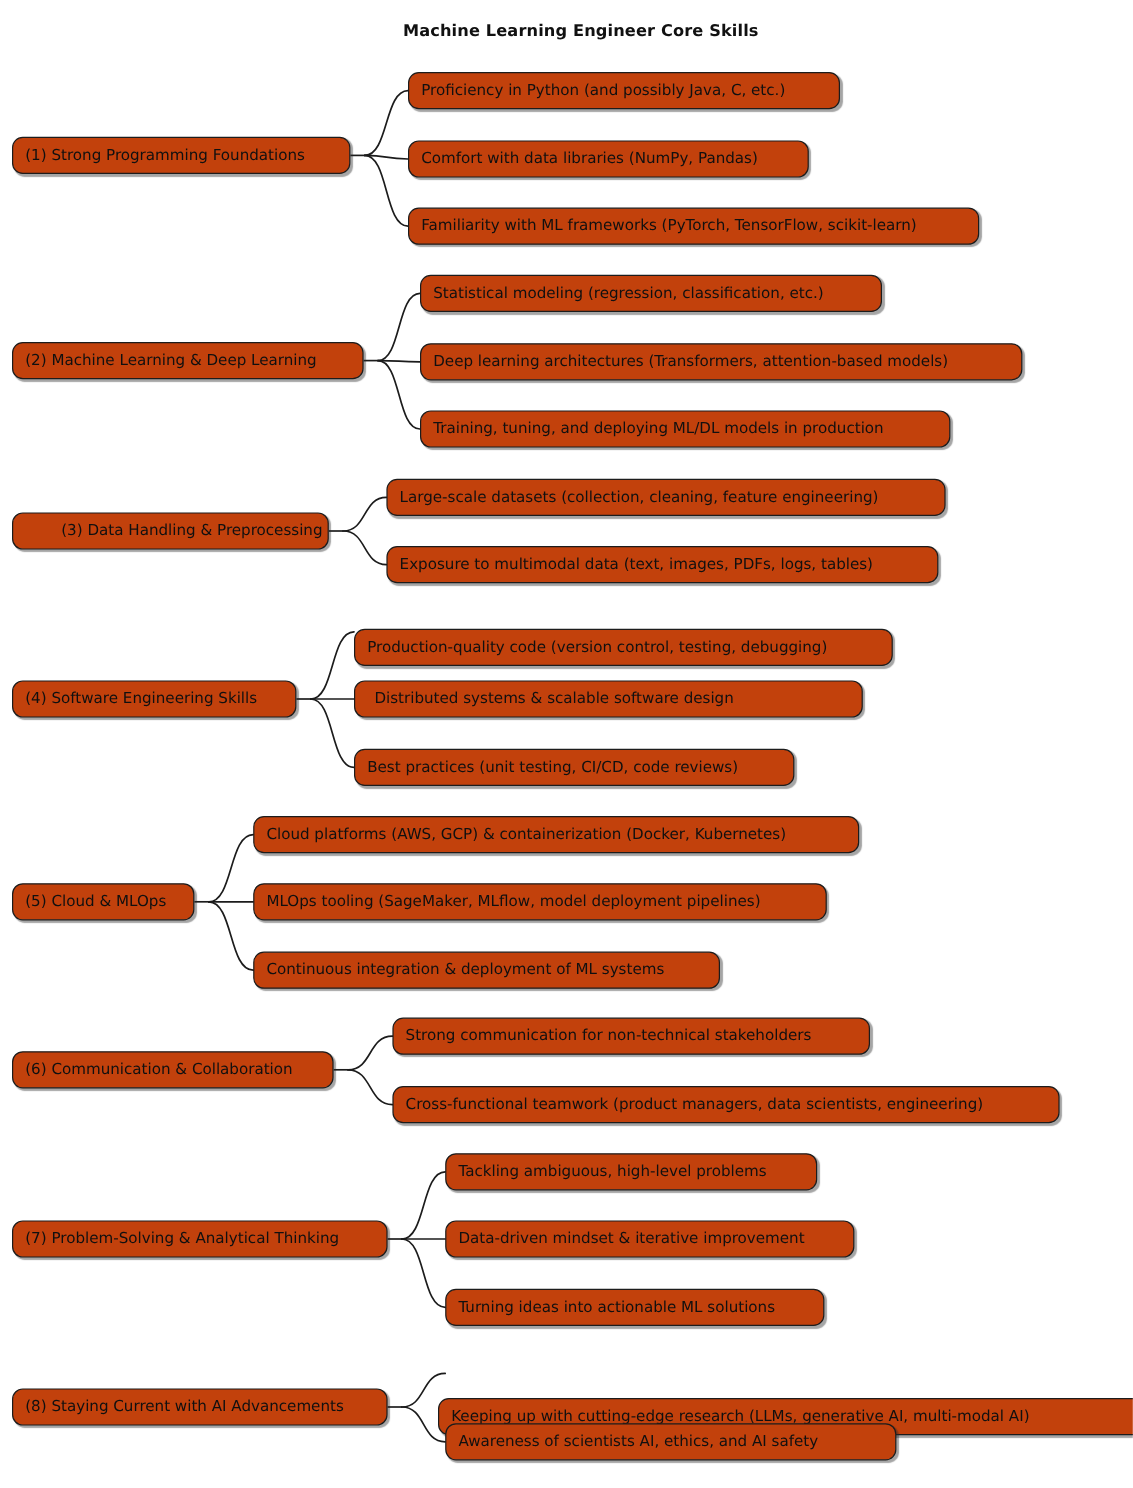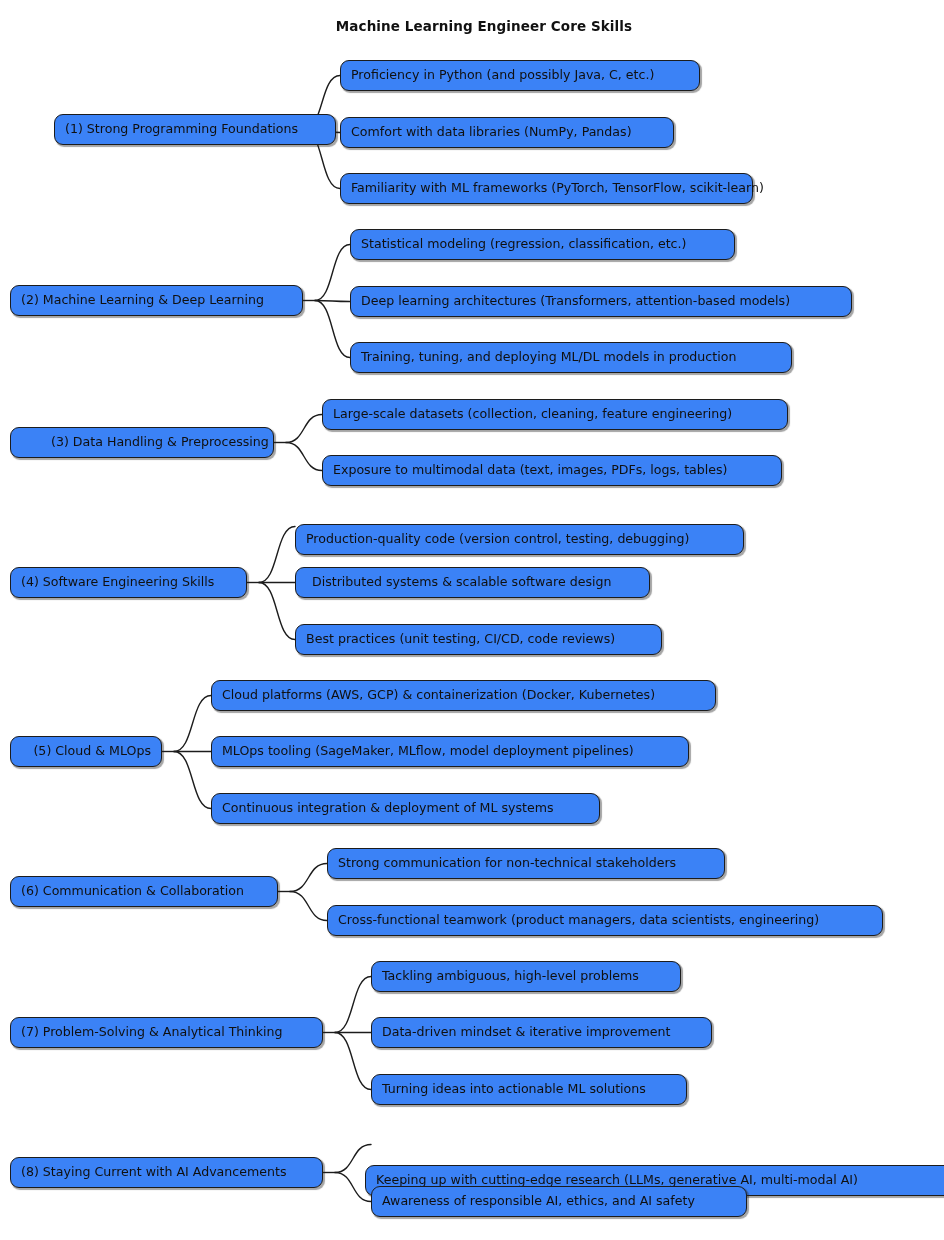--- a/index.html
+++ b/index.html
@@ -18,21 +18,21 @@
     letter-spacing:.1px;
     padding-left:12px;
   }
 
   #edges{position:absolute;left:0;top:0;width:944px;height:1240px;pointer-events:none;}
 
   .node{
     position:absolute;
     box-sizing:border-box;
     height:31px;
-    background:#3b82f6;
+    background:#c2410c;
     border:1.4px solid #1c1c1c;
     border-radius:9px;
     box-shadow:1.8px 1.8px 0.9px rgba(40,40,40,0.42);
     display:flex;align-items:center;
     padding:0 10px;
     white-space:nowrap;
     font-size:12.6px;
     color:#101010;
     line-height:1;
   }
@@ -70,30 +70,30 @@
       <path d="M 290 891.5 C 310.35 891.5 306.65 920.5 327 920.5" stroke="#1c1c1c" stroke-width="1.4" fill="none" stroke-linecap="round"></path>
       <path d="M 323 1032.5 L 335 1032.5" stroke="#1c1c1c" stroke-width="1.4" fill="none"></path>
       <path d="M 335 1032.5 C 354.8 1032.5 351.2 976.5 371 976.5" stroke="#1c1c1c" stroke-width="1.4" fill="none" stroke-linecap="round"></path>
       <path d="M 335 1032.5 C 354.8 1032.5 351.2 1032.5 371 1032.5" stroke="#1c1c1c" stroke-width="1.4" fill="none" stroke-linecap="round"></path>
       <path d="M 335 1032.5 C 354.8 1032.5 351.2 1089.5 371 1089.5" stroke="#1c1c1c" stroke-width="1.4" fill="none" stroke-linecap="round"></path>
       <path d="M 323 1172.5 L 335 1172.5" stroke="#1c1c1c" stroke-width="1.4" fill="none"></path>
       <path d="M 335 1172.5 C 354.8 1172.5 351.2 1144.5 371 1144.5" stroke="#1c1c1c" stroke-width="1.4" fill="none" stroke-linecap="round"></path>
       <path d="M 335 1172.5 C 354.8 1172.5 351.2 1201.5 371 1201.5" stroke="#1c1c1c" stroke-width="1.4" fill="none" stroke-linecap="round"></path>
     </svg>
 
-<div class="node" style="left: 10px; top: 114px; width: 282px; margin-left: 44px;">
+<div class="node" style="left: 10px; top: 114px; width: 282px;">
       <span>(1) Strong Programming Foundations</span>
     </div>
     <div class="node" style="left: 340px; top: 60px; width: 360px;">
       <span>Proficiency in Python (and possibly Java, C, etc.)</span>
     </div>
     <div class="node" style="left: 340px; top: 117px; width: 334px;">
       <span>Comfort with data libraries (NumPy, Pandas)</span>
     </div>
-    <div class="node" style="left: 340px; top: 173px; width: 413px;">
+    <div class="node" style="left: 340px; top: 173px; width: 476px;">
       <span>Familiarity with ML frameworks (PyTorch, TensorFlow, scikit-learn)</span>
     </div>
     <div class="node" style="left: 10px; top: 285px; width: 293px;">
       <span>(2) Machine Learning &amp; Deep Learning</span>
     </div>
     <div class="node" style="left: 350px; top: 229px; width: 385px;">
       <span>Statistical modeling (regression, classification, etc.)</span>
     </div>
     <div class="node" style="left: 350px; top: 286px; width: 502px;">
       <span>Deep learning architectures (Transformers, attention-based models)</span>
@@ -109,27 +109,27 @@
     </div>
     <div class="node" style="left: 322px; top: 455px; width: 460px;">
       <span>Exposure to multimodal data (text, images, PDFs, logs, tables)</span>
     </div>
     <div class="node" style="left: 10px; top: 567px; width: 237px;">
       <span>(4) Software Engineering Skills</span>
     </div>
     <div class="node" style="left: 295px; top: 511px; width: 449px; margin-top: 13px;">
       <span>Production-quality code (version control, testing, debugging)</span>
     </div>
-    <div class="node" style="left: 295px; top: 567px; width: 355px; padding-left: 16px;">
+    <div class="node" style="left: 295px; top: 567px; width: 424px; padding-left: 16px;">
       <span>Distributed systems &amp; scalable software design</span>
     </div>
     <div class="node" style="left: 295px; top: 624px; width: 367px;">
       <span>Best practices (unit testing, CI/CD, code reviews)</span>
     </div>
-    <div class="node" style="left: 10px; top: 736px; width: 152px; justify-content: flex-end;">
+    <div class="node" style="left: 10px; top: 736px; width: 152px;">
       <span>(5) Cloud &amp; MLOps</span>
     </div>
     <div class="node" style="left: 211px; top: 680px; width: 505px;">
       <span>Cloud platforms (AWS, GCP) &amp; containerization (Docker, Kubernetes)</span>
     </div>
     <div class="node" style="left: 211px; top: 736px; width: 478px;">
       <span>MLOps tooling (SageMaker, MLflow, model deployment pipelines)</span>
     </div>
     <div class="node" style="left: 211px; top: 793px; width: 389px;">
       <span>Continuous integration &amp; deployment of ML systems</span>
@@ -155,15 +155,15 @@
     <div class="node" style="left: 371px; top: 1074px; width: 316px;">
       <span>Turning ideas into actionable ML solutions</span>
     </div>
     <div class="node" style="left: 10px; top: 1157px; width: 313px;">
       <span>(8) Staying Current with AI Advancements</span>
     </div>
     <div class="node" style="left: 365px; top: 1129px; width: 673px; margin-top: 36px;">
       <span>Keeping up with cutting-edge research (LLMs, generative AI, multi-modal AI)</span>
     </div>
     <div class="node" style="left: 371px; top: 1186px; width: 376px;">
-      <span>Awareness of responsible AI, ethics, and AI safety</span>
+      <span>Awareness of scientists AI, ethics, and AI safety</span>
     </div>
   </div>
 
 </body></html>

